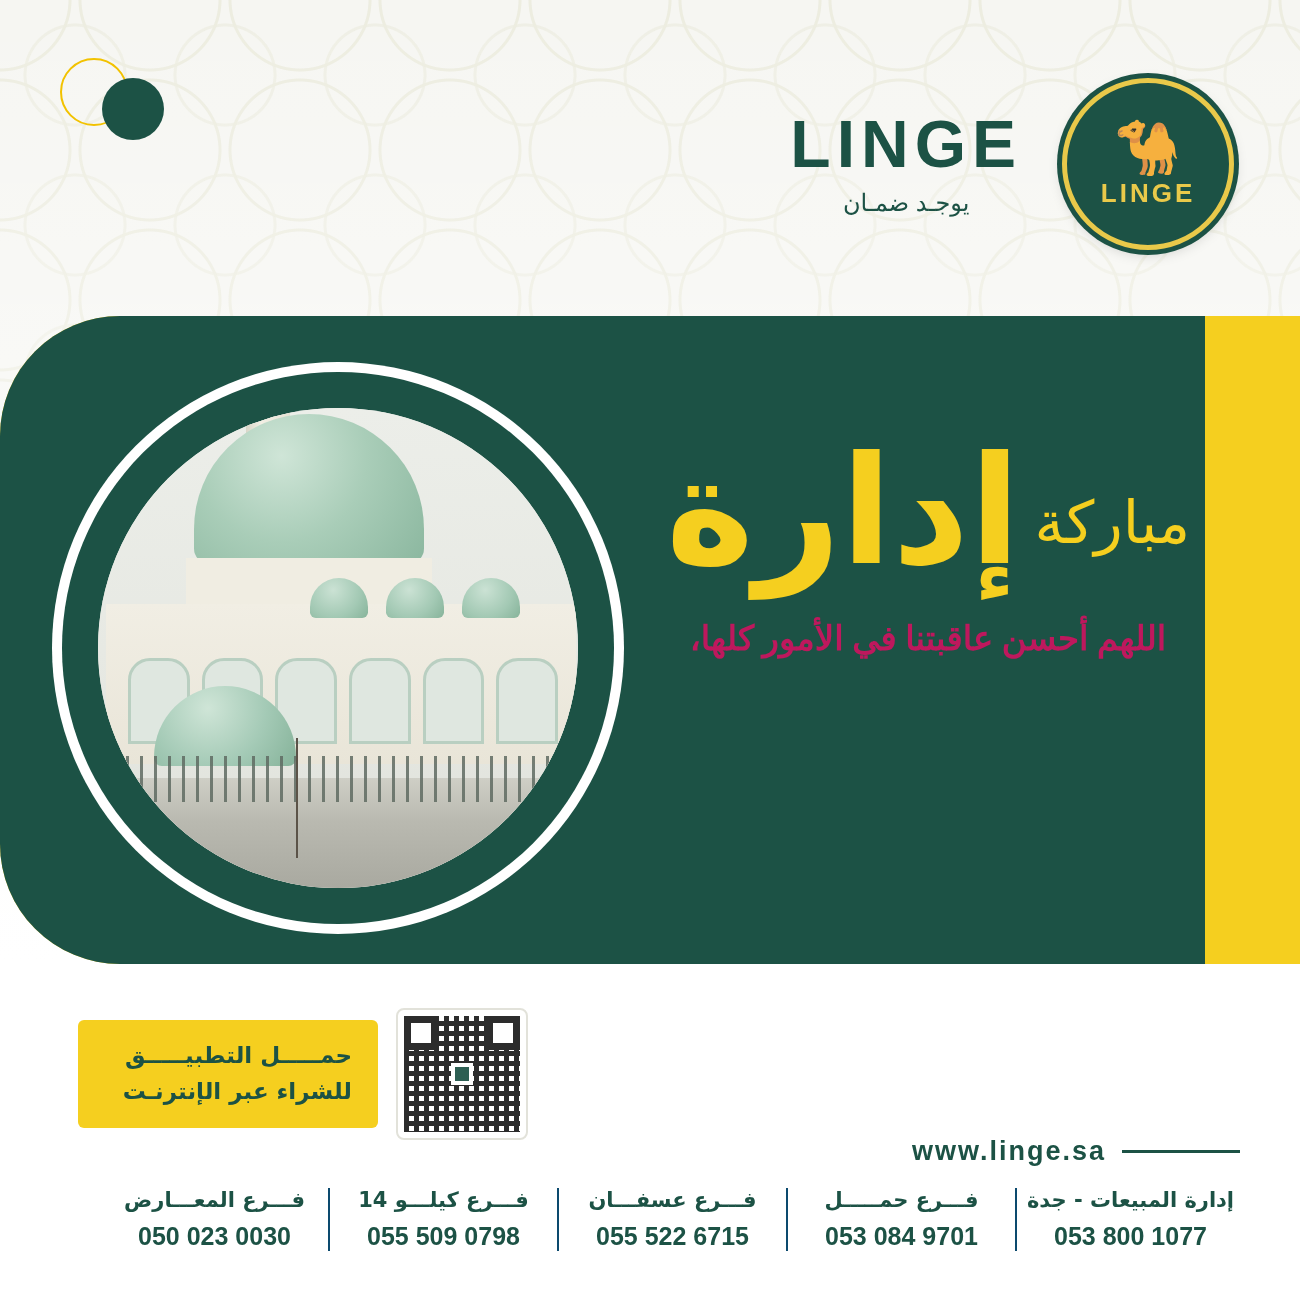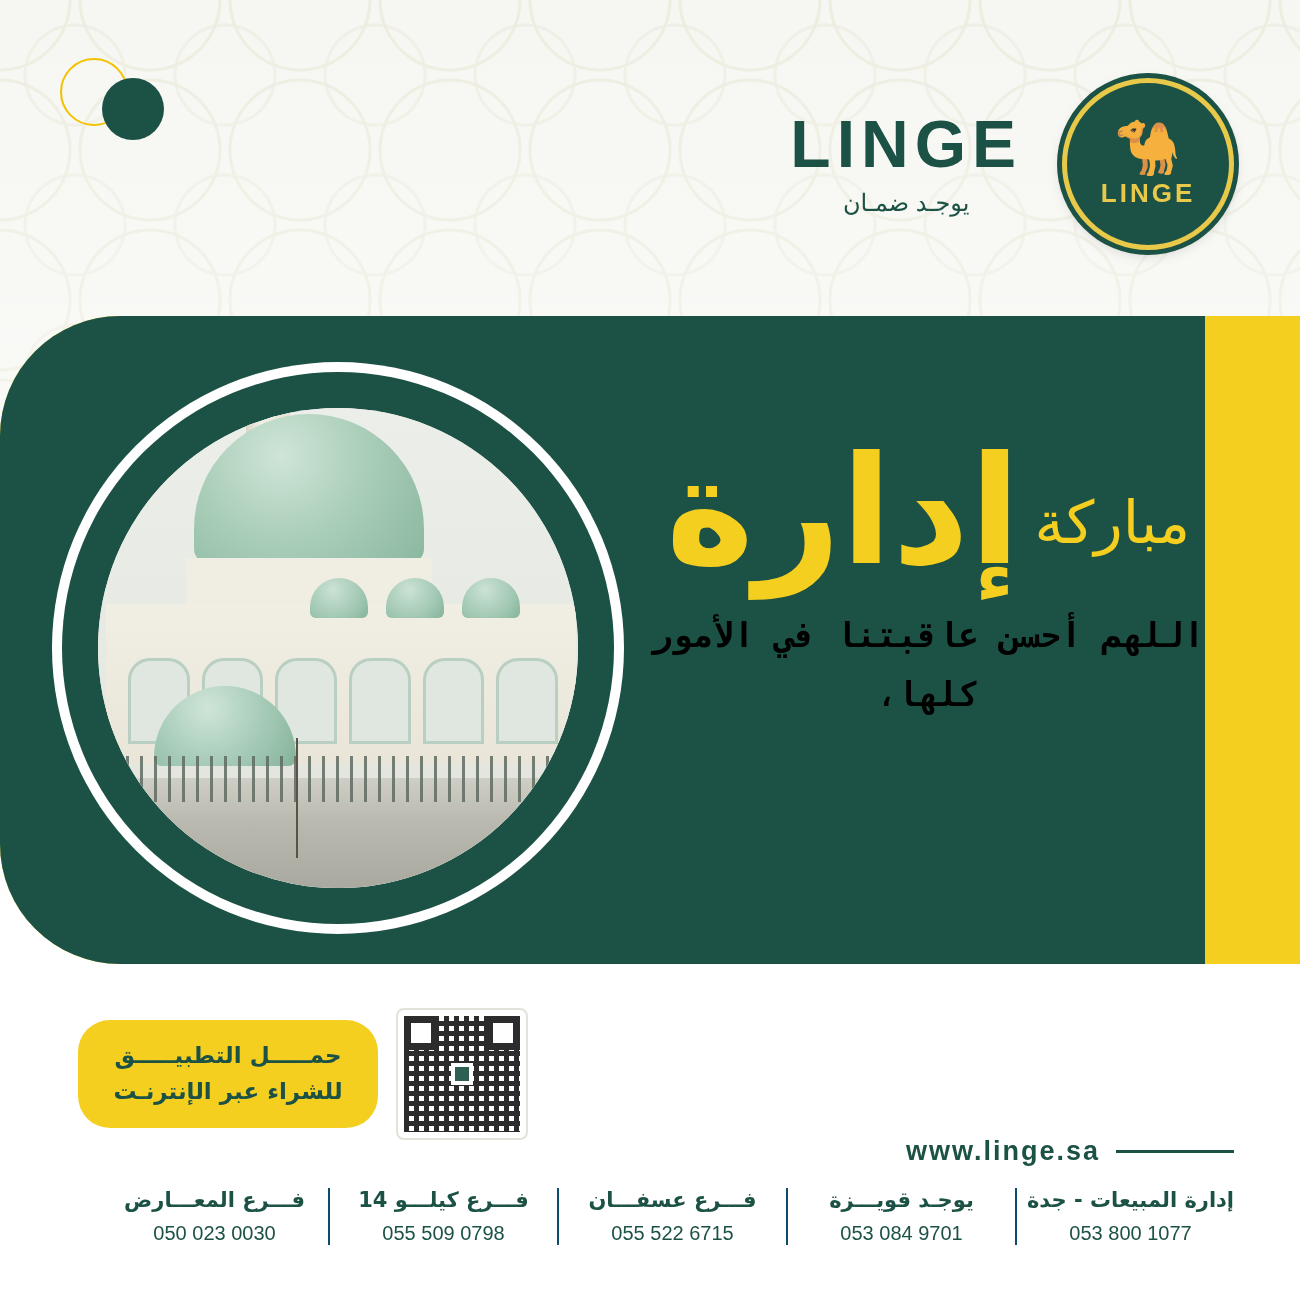--- a/index.html
+++ b/index.html
@@ -300,42 +300,42 @@
   .blessed {
     margin-top: 10px;
     color: #ffffff;
     letter-spacing: 13px;
     font-size: 34px;
     font-weight: bold;
     direction: ltr;
   }
   .dua {
     margin-top: 26px;
-    color: #000000;
-    font-family: Liberation Mono, monospace;
+    color: #be185d;
+    font-family: Liberation Serif, serif;
     font-size: 34px;
     line-height: 1.75;
     font-weight: bold;
   }
 
   
   .app-row {
     position: absolute;
     left: 78px;
     top: 1008px;
     display: flex;
     flex-direction: row-reverse;
     align-items: center;
     gap: 18px;
   }
   .app-pill {
     background: #f5cf1f;
-    border-radius: 32px;
+    border-radius: 6px;
     padding: 18px 26px;
-    text-align: center;
+    text-align: right;
     direction: rtl;
     min-width: 248px;
   }
   .app-pill div {
     color: #1c5245;
     font-family: "DejaVu Sans", sans-serif;
     font-size: 23px;
     font-weight: bold;
     line-height: 1.55;
     letter-spacing: 1px;
@@ -376,21 +376,21 @@
     width: 22px; height: 22px;
     margin: -11px 0 0 -11px;
     background: #1c5245;
     border: 4px solid #fff;
     box-sizing: border-box;
   }
 
   
   .website-row {
     position: absolute;
-    right: 66px;
+    right: 60px;
     top: 1136px;
     display: flex;
     align-items: center;
     gap: 16px;
     flex-direction: row-reverse;
   }
   .website {
     color: #1c5245;
     font-size: 27px;
     font-weight: bold;
@@ -429,22 +429,22 @@
     color: #1c5245;
     font-family: "DejaVu Sans", sans-serif;
     font-size: 21px;
     font-weight: bold;
     letter-spacing: 1px;
     white-space: nowrap;
   }
   .branch-phone {
     margin-top: 10px;
     color: #1c5245;
-    font-size: 20px;
-    font-weight: normal;
+    font-size: 25px;
+    font-weight: bold;
     direction: ltr;
     white-space: nowrap;
   }
 </style>
 </head>
 <body>
 
 <div class="poster">
 
   <div class="pattern-bg"></div>
@@ -520,21 +520,21 @@
     <div class="website">www.linge.sa</div>
     <div class="website-line"></div>
   </div>
 
   <div class="branches">
     <div class="branch">
       <div class="branch-name">إدارة المبيعات - جدة</div>
       <div class="branch-phone">053 800 1077</div>
     </div>
     <div class="branch">
-      <div class="branch-name">يوجـد قويـــزة</div>
+      <div class="branch-name">فـــرع حمـــــل</div>
       <div class="branch-phone">053 084 9701</div>
     </div>
     <div class="branch">
       <div class="branch-name">فـــرع عسفـــان</div>
       <div class="branch-phone">055 522 6715</div>
     </div>
     <div class="branch">
       <div class="branch-name">فـــرع كيلـــو 14</div>
       <div class="branch-phone">055 509 0798</div>
     </div>

